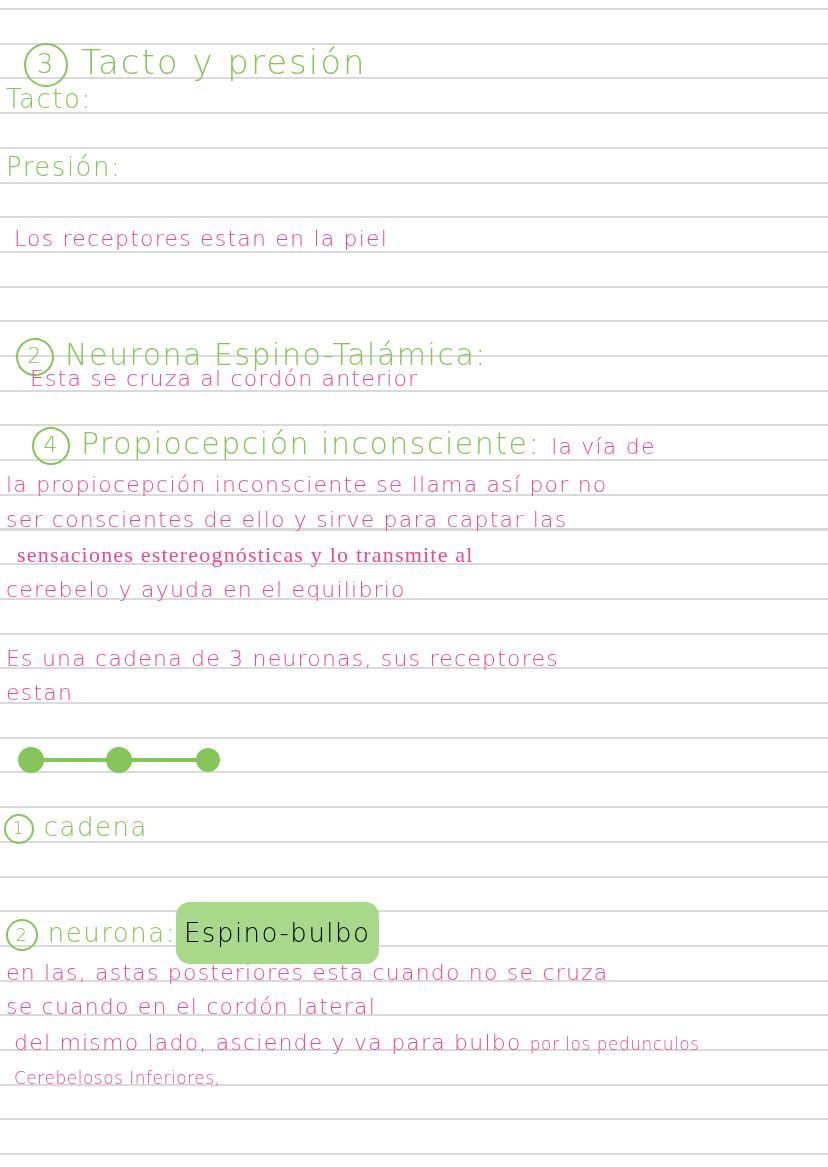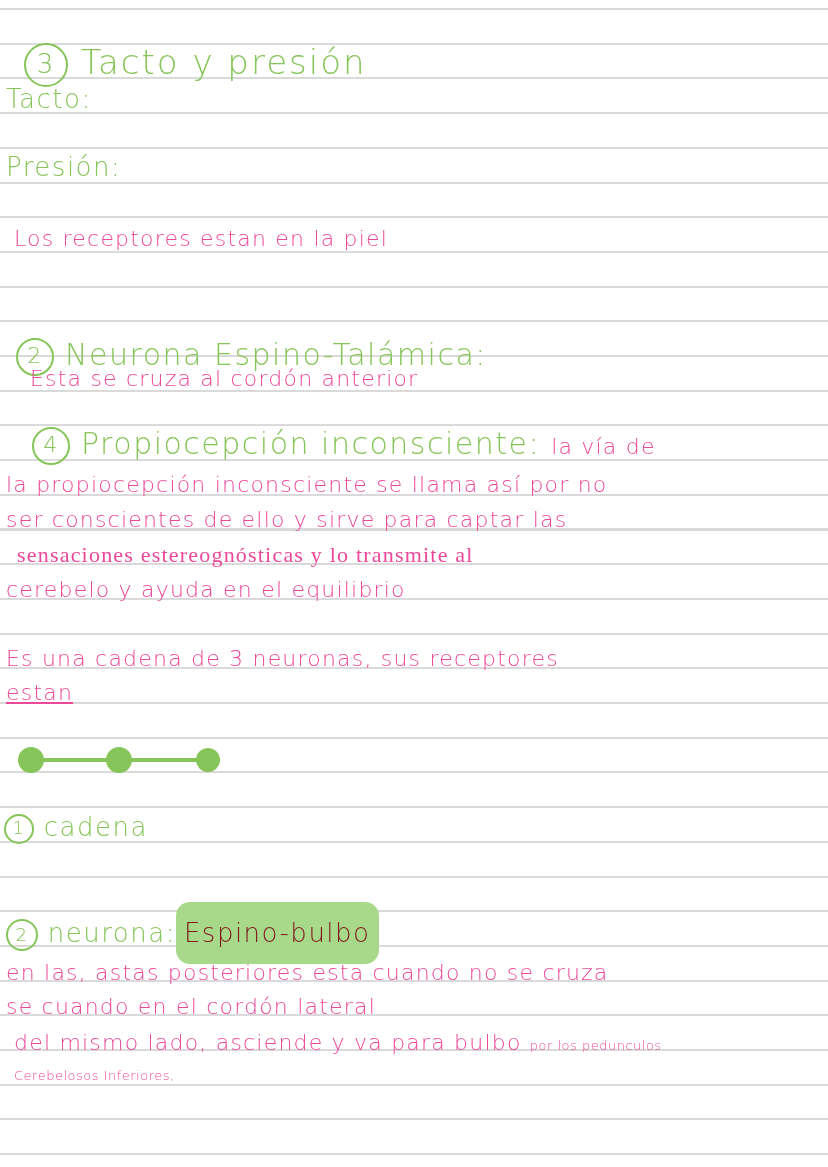--- a/index.html
+++ b/index.html
@@ -25,28 +25,28 @@
   .black { color:#ec4899; }
   .hand {
     font-family: "DejaVu Sans", sans-serif;
     font-weight:300;
     letter-spacing:1px;
   }
   .h1 { font-size:34px; letter-spacing:2px;margin-top:36px; }
   .h2 { font-size:30px; letter-spacing:1.5px; }
   .sub { font-size:26px; letter-spacing:1.5px; }
   .body { font-size:22px; letter-spacing:1.2px; }
-  .small { font-size:13px; letter-spacing:0.5px; }
+  .small { font-size:17px; letter-spacing:0.5px; }
   .circ {
     display:inline-block; border:2.5px solid var(--accent); border-radius:50%;
     text-align:center; color:var(--accent); vertical-align:middle;
     font-size:0.8em; box-sizing:border-box;
   }
   .highlight {
-    background: var(--highlight); border-radius:14px; padding:16px 8px; color:#7f1d1d;
+    background: var(--highlight); border-radius:14px; padding:16px 8px; color:#000000;
   }
   .chain { position:absolute; left:18px; top:745px; width:210px; height:30px; }
   .chain .bar { position:absolute; left:10px; top:13px; width:192px; height:4px; background:var(--accent); }
   .chain .dot { position:absolute; top:2px; width:26px; height:26px; border-radius:50%; background:var(--accent); }
 </style>
 </head>
 <body>
 
 <div class="page"></div>
 
@@ -70,21 +70,21 @@
   <span class="circ" style="width:38px;height:38px;line-height:32px;font-size:22px;">4</span>
   <span>Propiocepción inconsciente:</span>
   <span class="black body">la vía de</span>
 </div>
 <div class="line hand black body" style="top:472px; left:6px;">la propiocepción inconsciente se llama así por no</div>
 <div class="line hand black body" style="top:507px; left:6px;">ser conscientes de ello y sirve para captar las</div>
 <div class="line hand black body" style="top:542px; left:17px;font-family:Liberation Serif, serif;">sensaciones estereognósticas y lo transmite al</div>
 <div class="line hand black body" style="top:577px; left:6px;">cerebelo y ayuda en el equilibrio</div>
 
 <div class="line hand black body" style="top:646px; left:6px;">Es una cadena de 3 neuronas, sus receptores</div>
-<div class="line hand black body" style="top:680px; left:6px;text-decoration:underline;">estan</div>
+<div class="line hand black body" style="top:680px; left:6px;">estan</div>
 
 <div class="chain">
   <div class="bar"></div>
   <div class="dot" style="left:0px;"></div>
   <div class="dot" style="left:88px;"></div>
   <div class="dot" style="left:178px; width:24px; height:24px; top:3px;"></div>
 </div>
 
 <div class="line hand green sub" style="top:812px; left:4px;">
   <span class="circ" style="width:30px;height:30px;line-height:25px;font-size:17px;">1</span>

